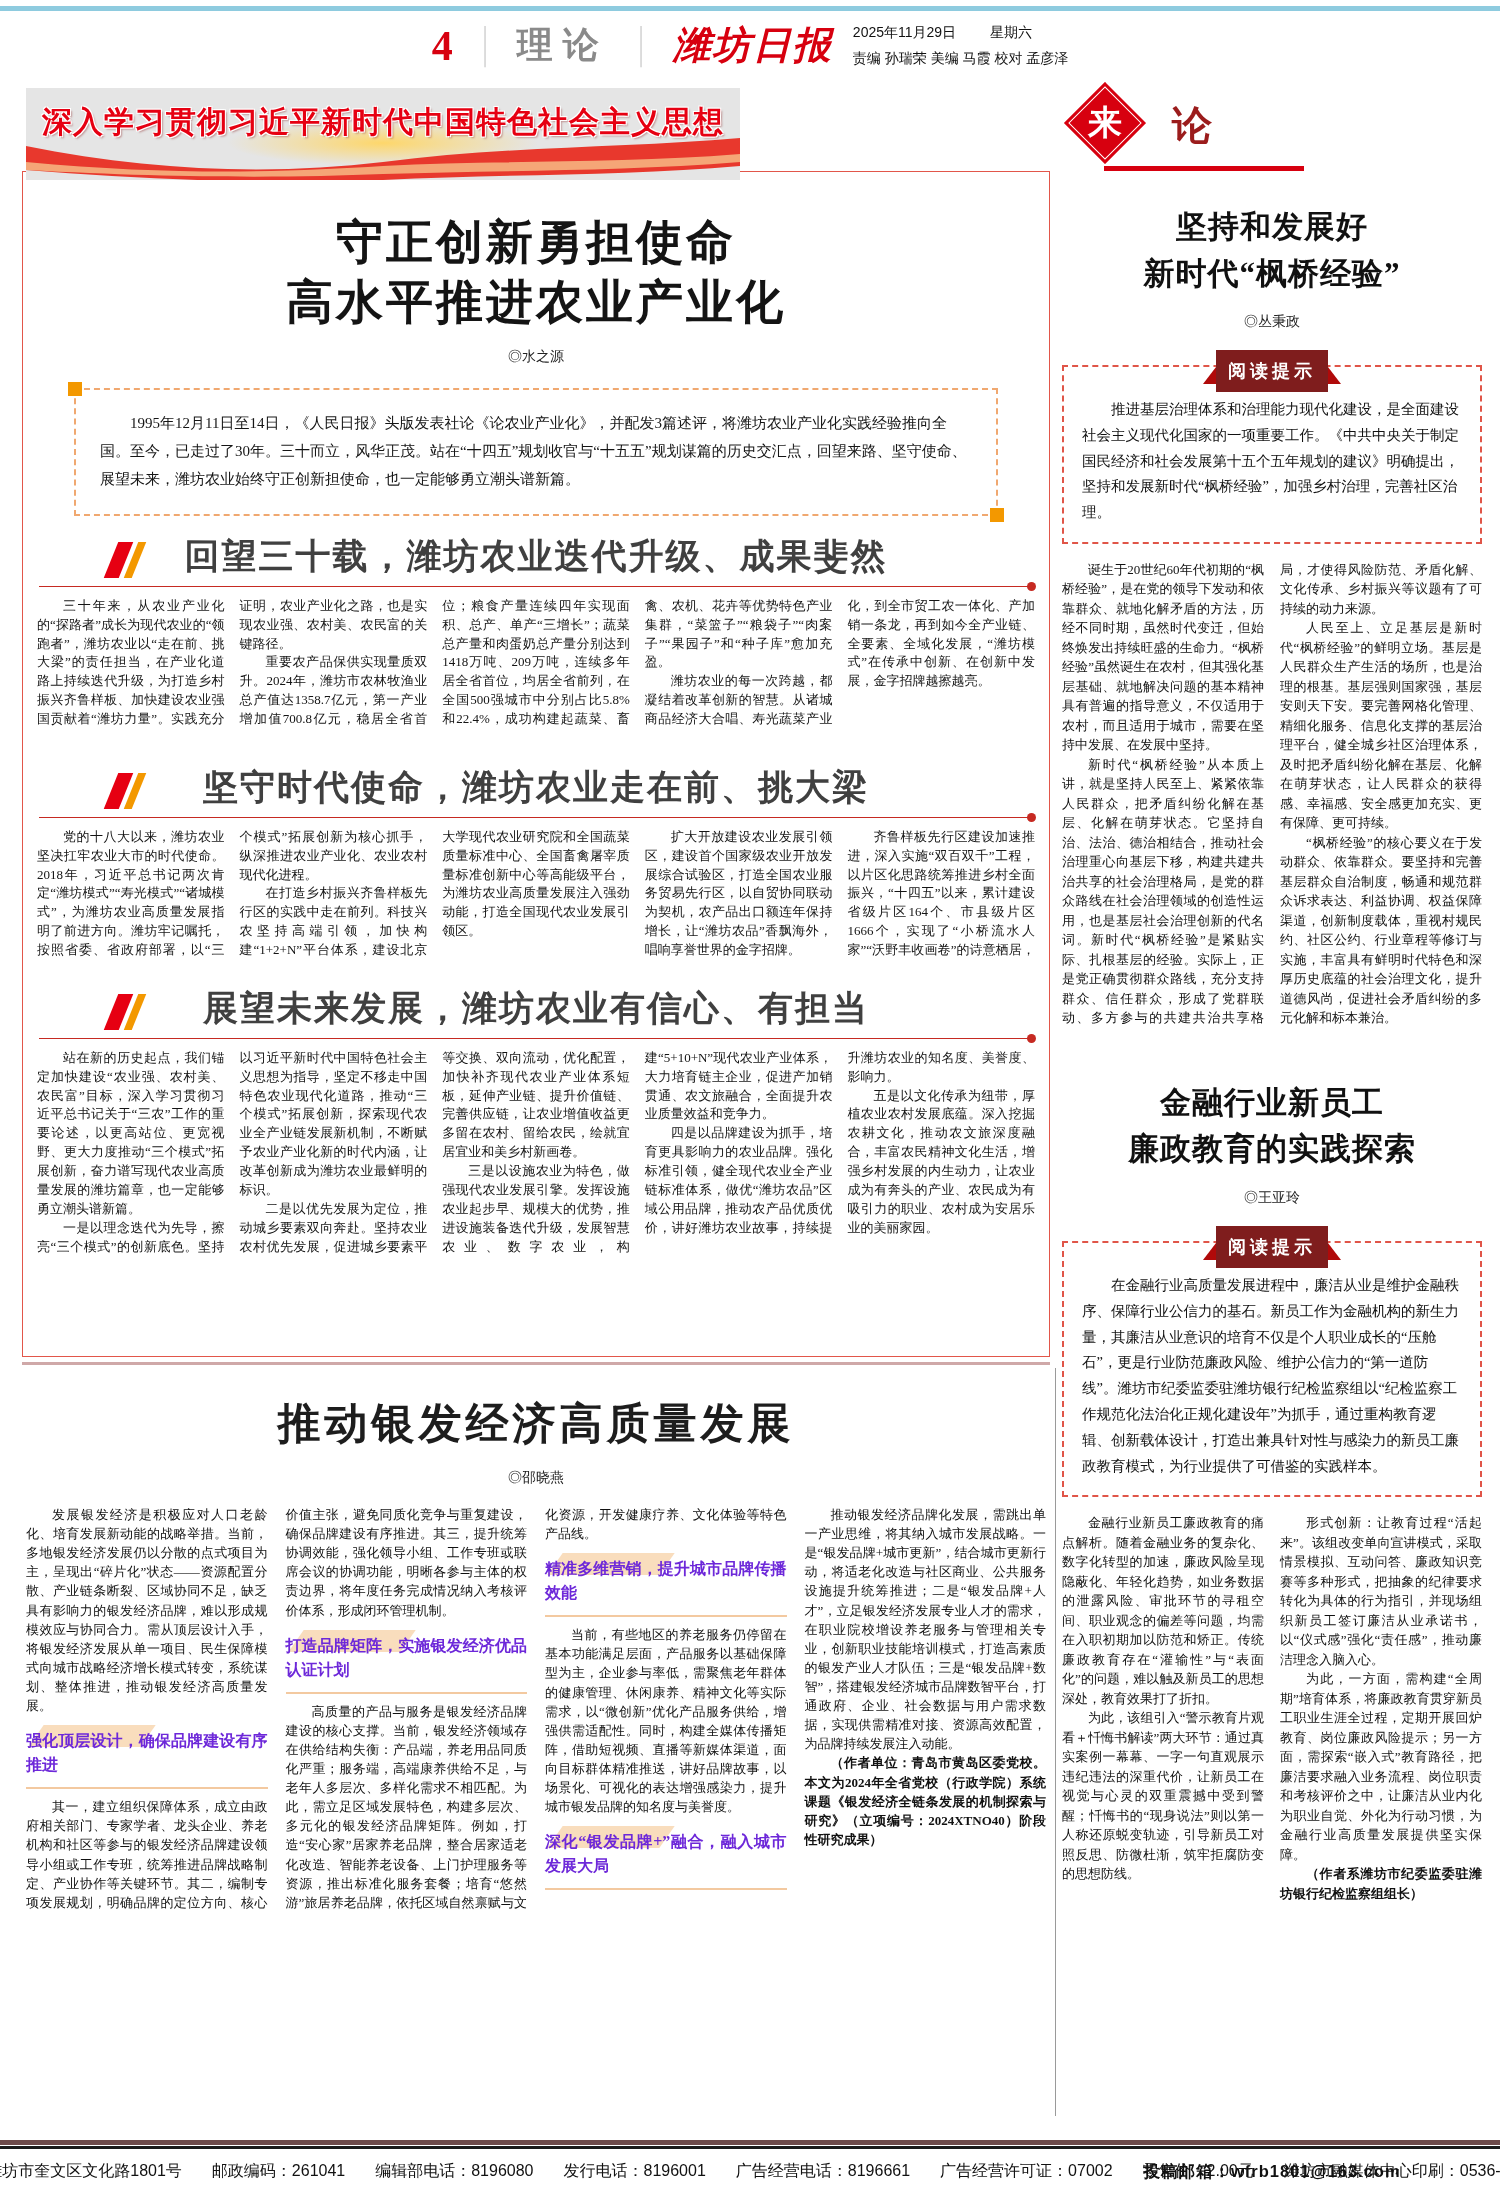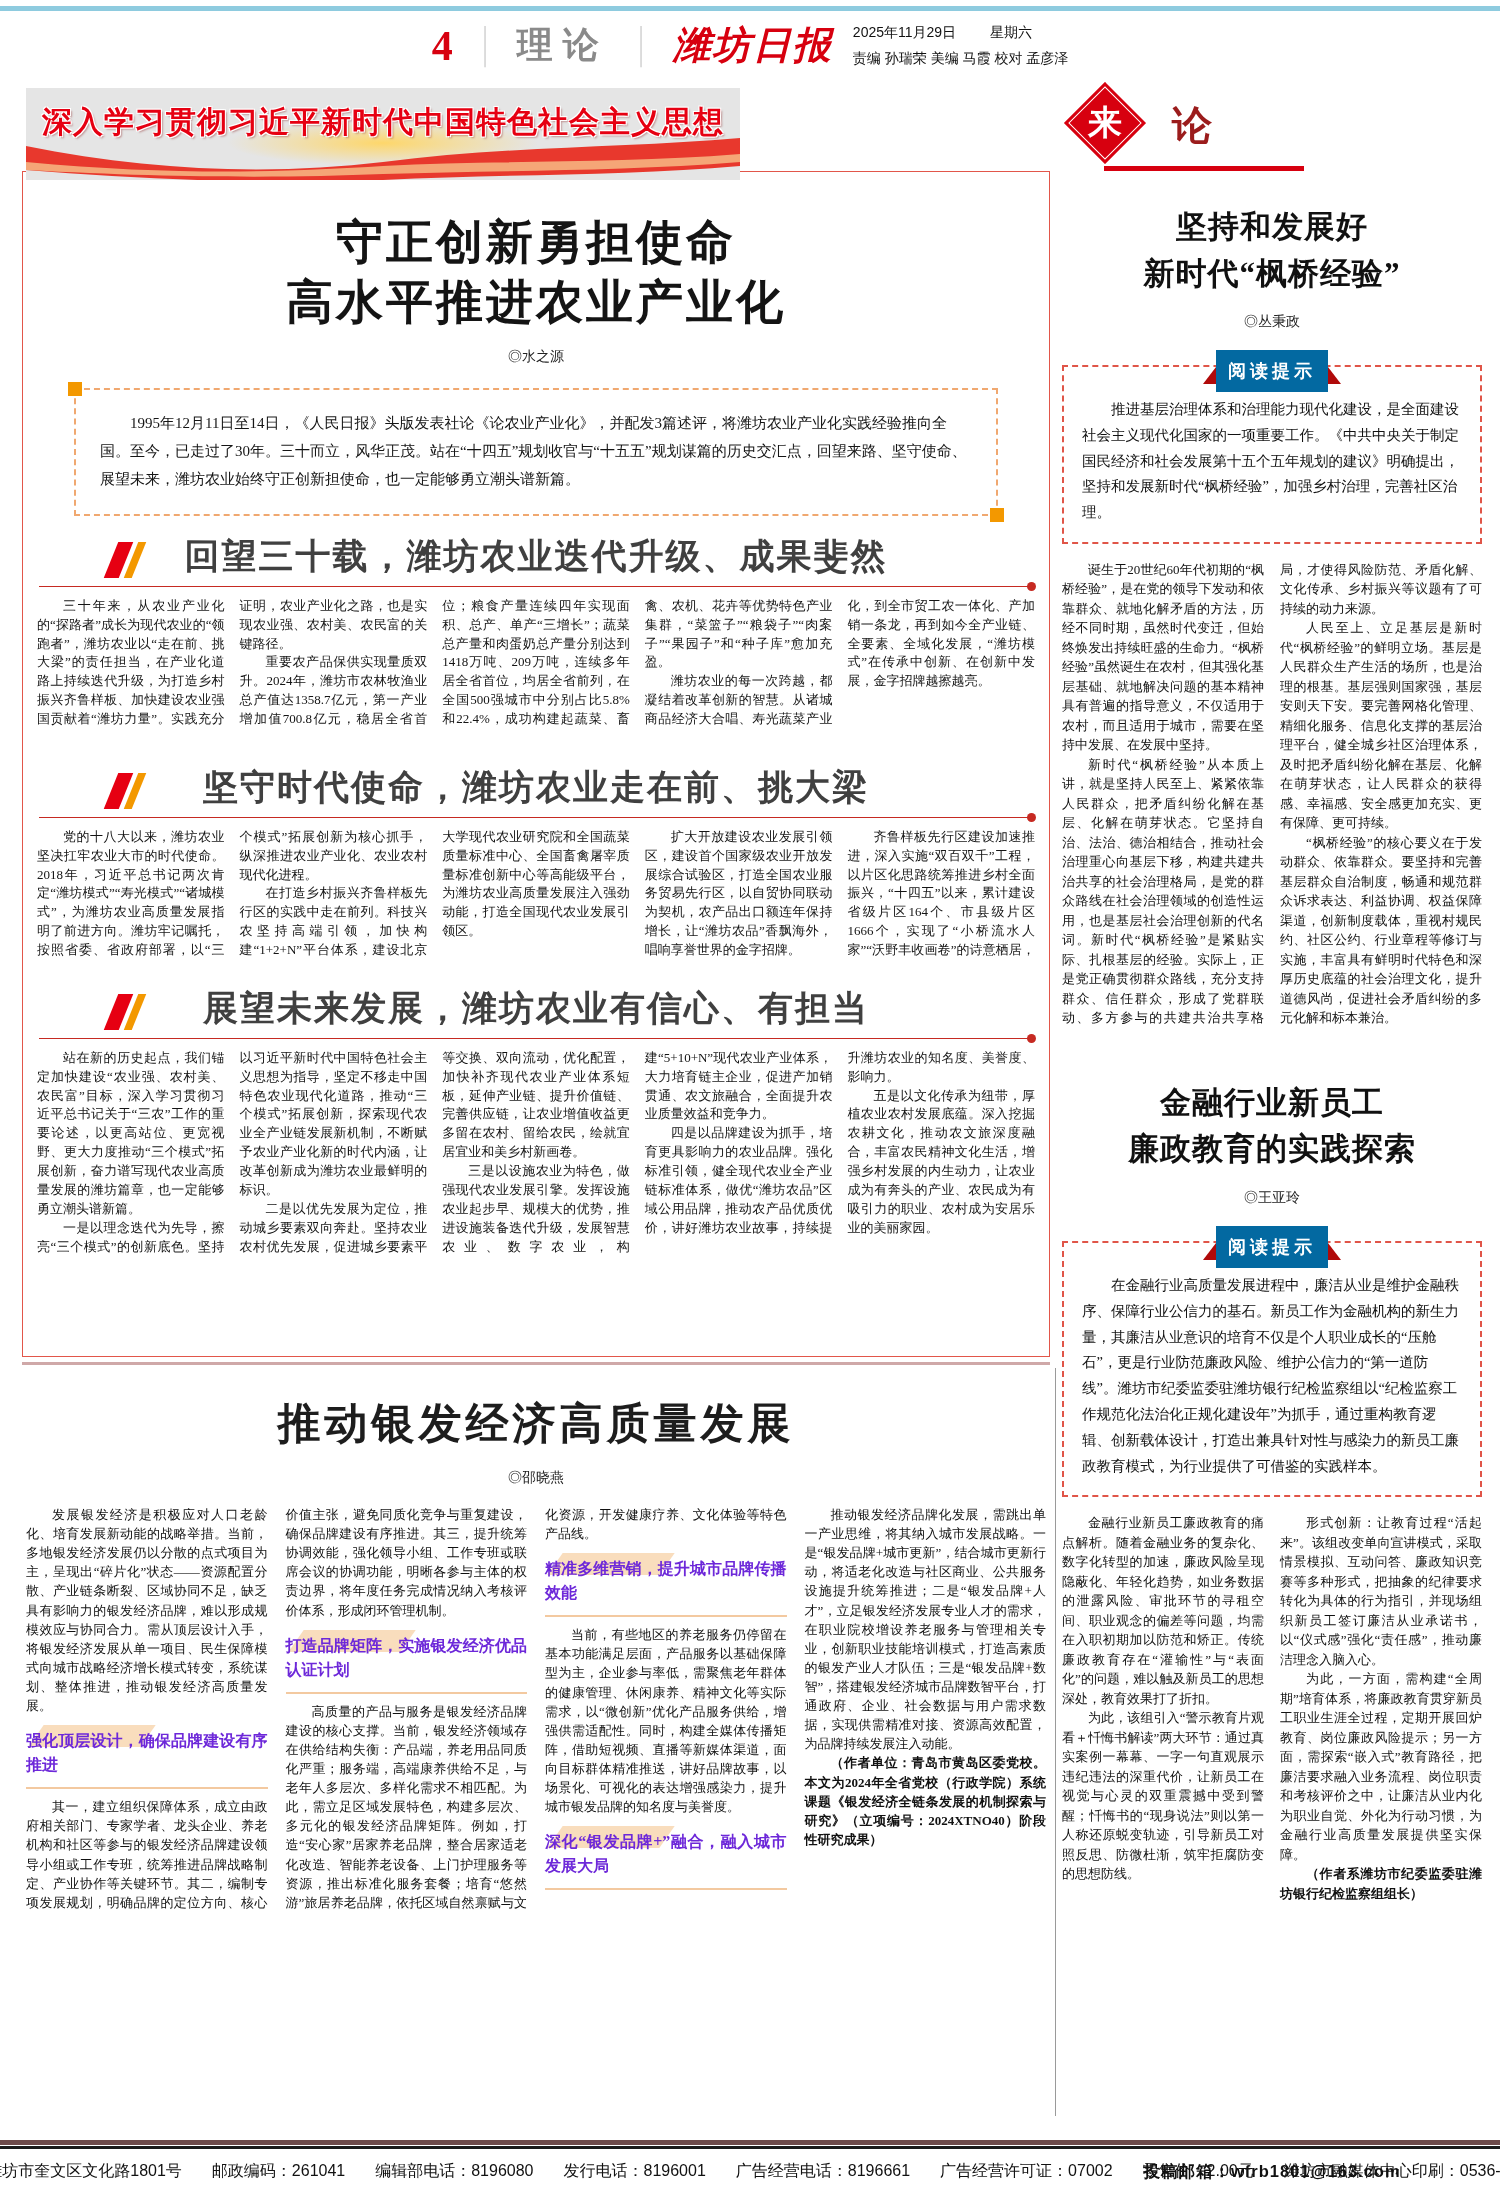--- a/index.html
+++ b/index.html
@@ -47,21 +47,21 @@
   .lailun{position:relative;height:96px;}
   .diamond{position:absolute;left:14px;top:8px;width:58px;height:58px;background:#d7000f;transform:rotate(45deg);
       box-shadow:inset 0 0 0 3px #d7000f, inset 0 0 0 4px #ffffff;}
   .diamond span{position:absolute;left:0;top:0;width:58px;height:58px;display:flex;align-items:center;justify-content:center;
       transform:rotate(-45deg);color:#fff;font-size:34px;font-weight:bold;}
   .lun{position:absolute;left:110px;top:12px;font-size:40px;font-weight:bold;color:#9b1c1c;}
   .lailun::after{content:'';position:absolute;left:42px;top:80px;width:200px;height:5px;background:#d7000f;}
   .r-art h2{text-align:center;font-size:31px;line-height:1.5;font-weight:bold;color:#111;margin:22px 0 0;letter-spacing:1px;}
   .tipbox{border:2px dashed #e05548;margin-top:34px;padding:30px 18px 16px;position:relative;font-size:14.5px;line-height:1.78;}
   .tipbox p{margin:0;text-indent:2em;}
-  .ribbon{position:absolute;top:-17px;left:50%;transform:translateX(-50%);background:#0369a1;color:#fff;
+  .ribbon{position:absolute;top:-17px;left:50%;transform:translateX(-50%);background:#7f1d1d;color:#fff;
       font-size:18px;font-weight:bold;letter-spacing:4px;padding:5px 12px;white-space:nowrap;}
   .ribbon::before{content:'';position:absolute;left:-13px;top:0;border-top:17px solid transparent;border-bottom:17px solid #b00a0a;border-left:13px solid transparent;}
   .ribbon::after{content:'';position:absolute;right:-13px;top:0;border-top:17px solid transparent;border-bottom:17px solid #b00a0a;border-right:13px solid transparent;}
   .r-body{margin-top:16px;column-count:2;column-gap:16px;overflow:hidden;font-size:13px;line-height:1.5;text-align:justify;}
   .r-body p{margin:0;text-indent:2em;}
   .hb1{height:498px;} .hb2{height:632px;}
   .note{font-weight:bold;}
   .email{margin-top:16px;text-align:center;font-weight:bold;font-size:16.5px;letter-spacing:1px;font-family:"Liberation Sans",sans-serif;}
   
   .bottom-art{position:absolute;left:22px;top:1362px;width:1028px;border-top:3px solid #cfa8a8;padding-top:22px;box-sizing:border-box;}

